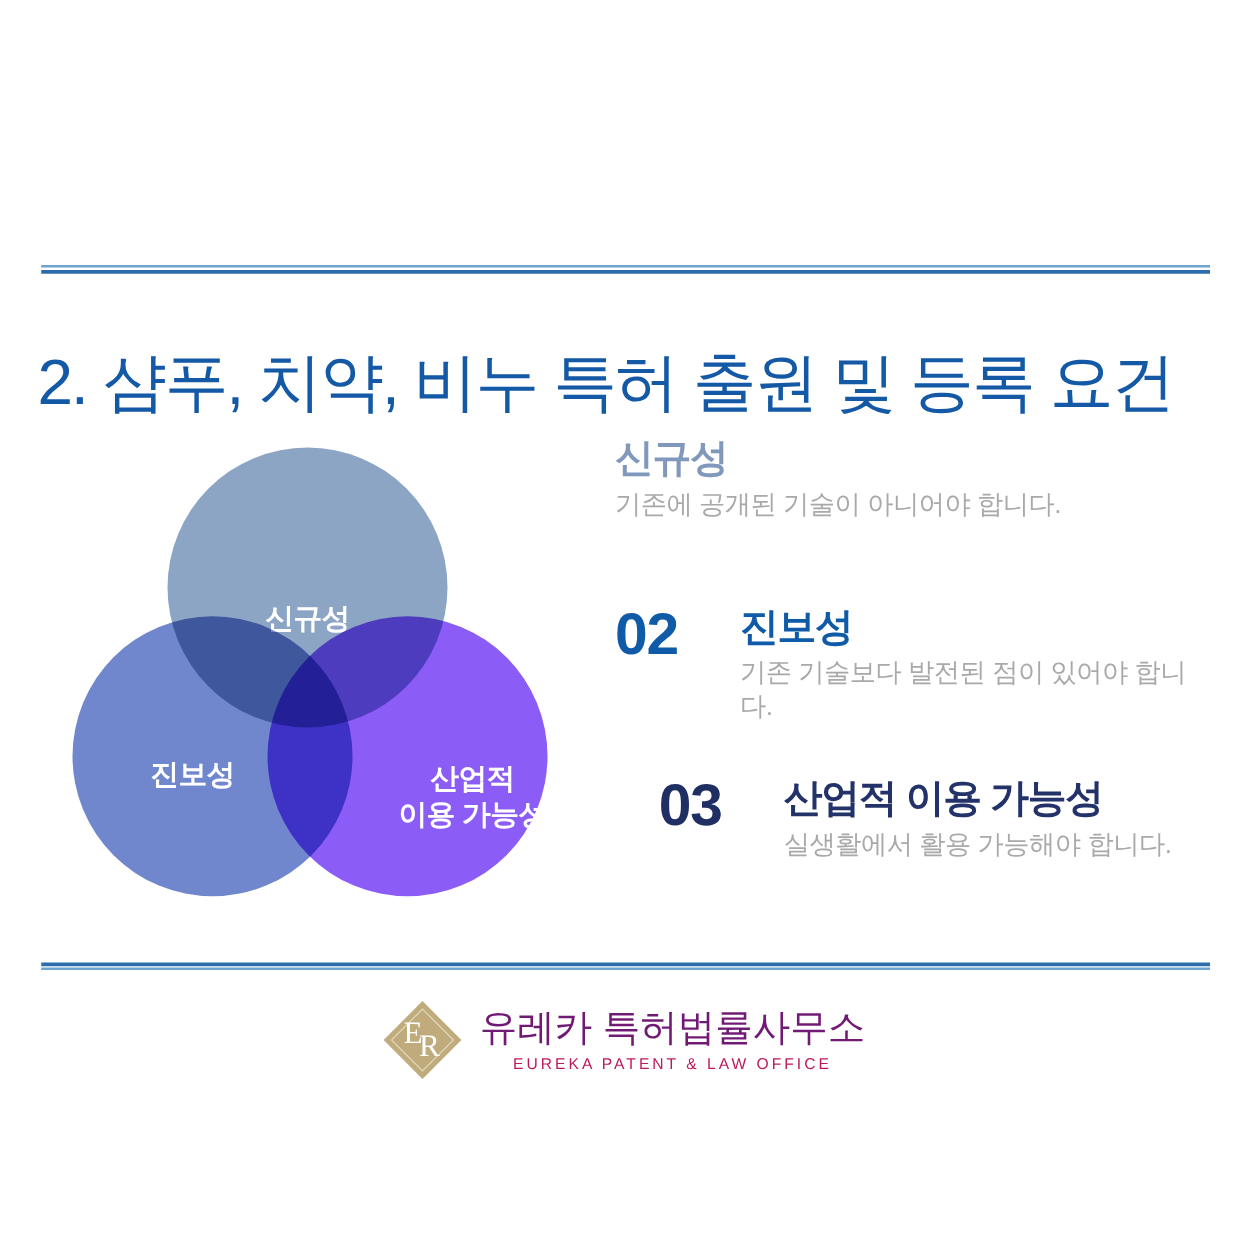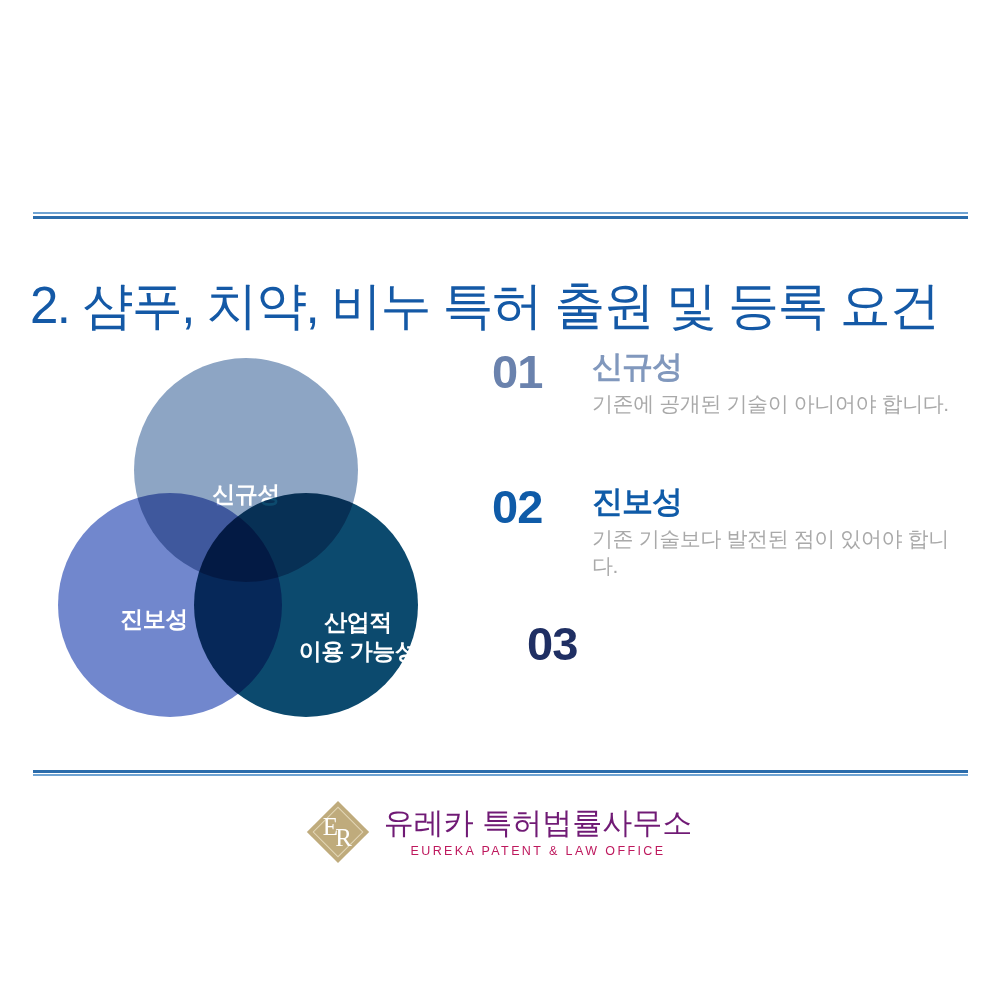--- a/index.html
+++ b/index.html
@@ -95,25 +95,25 @@
   .circle-novelty span { position: relative; top: 24px; }
   .circle-inventive {
     left: 8px;
     top: 148px;
     width: 224px;
     height: 224px;
     background: #7187cd;
   }
   .circle-inventive span { position: relative; left: -16px; top: 14px; }
   .circle-industrial {
-    left: 144px;
+    left: 164px;
     top: 148px;
     width: 224px;
     height: 224px;
-    background: #0c4a6e;
+    background: #8b5cf6;
   }
   .circle-industrial span { position: relative; left: 26px; top: 16px; }
 
   
   .list {
     position: absolute;
     left: 492px;
     top: 348px;
     width: 470px;
   }
@@ -245,37 +245,40 @@
       <span>진보성</span>
     </div>
     <div class="venn-circle circle-industrial">
       <span><span>산업적</span><br><span>이용 가능성</span></span>
     </div>
   </div>
 
   <div class="list">
 
     <div class="list-item item-1">
-      <div class="item-num num-1">01</div>
       <div class="item-body">
         <div class="item-title title-1">신규성</div>
         <div class="item-desc">기존에 공개된 기술이 아니어야 합니다.</div>
       </div>
     </div>
 
     <div class="list-item item-2">
       <div class="item-num num-2">02</div>
       <div class="item-body">
         <div class="item-title title-2">진보성</div>
         <div class="item-desc">기존 기술보다 발전된 점이 있어야 합니다.</div>
       </div>
     </div>
 
     <div class="list-item item-3">
       <div class="item-num num-3">03</div>
+      <div class="item-body">
+        <div class="item-title title-3">산업적 이용 가능성</div>
+        <div class="item-desc">실생활에서 활용 가능해야 합니다.</div>
+      </div>
     </div>
 
   </div>
 
   <div class="divider divider-bottom">
     <div class="rule-thick"></div>
     <div class="rule-thin"></div>
   </div>
 
   <div class="footer">

